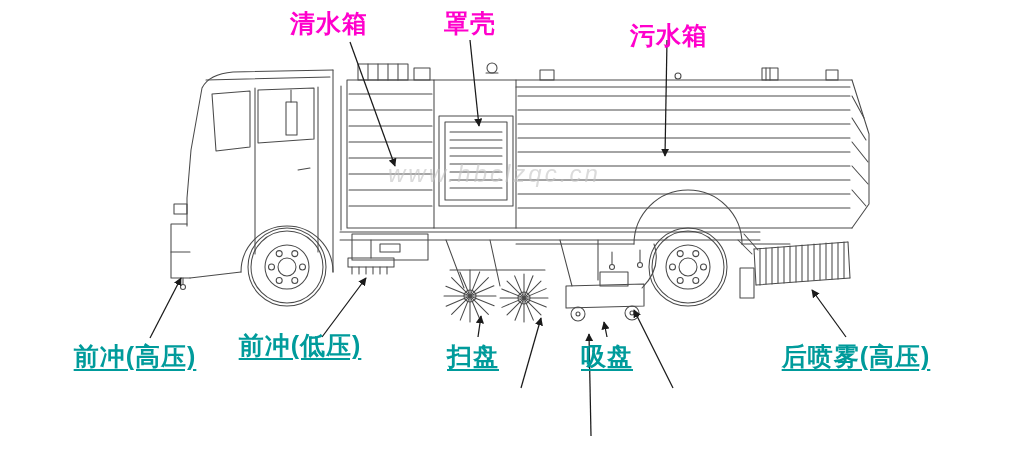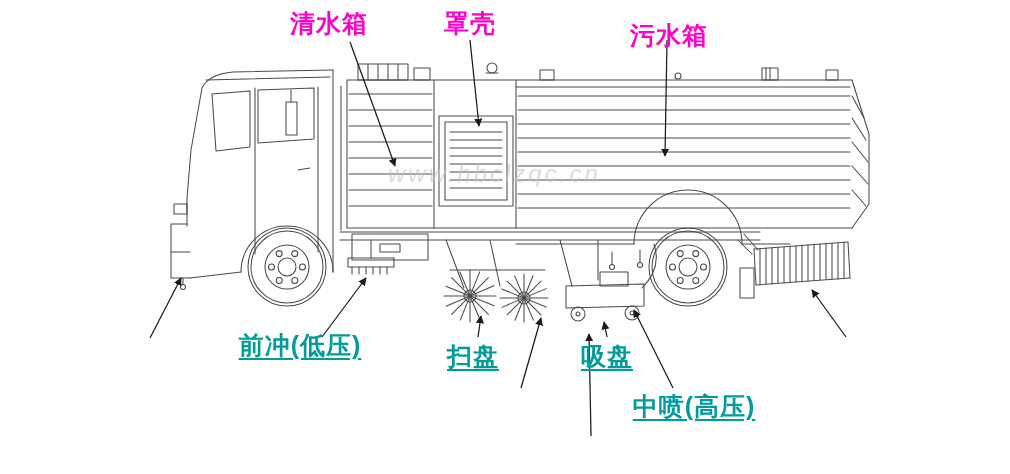--- a/index.html
+++ b/index.html
@@ -208,18 +208,19 @@
       <line x1="521" y1="388" x2="541" y2="318" marker-end="url(#arrowhead)"></line>
       <line x1="673" y1="388" x2="634" y2="310" marker-end="url(#arrowhead)"></line>
       <line x1="591" y1="436" x2="589" y2="334" marker-end="url(#arrowhead)"></line>
     </g>
   </svg>
 
   <div class="label top" style="left:329px;top:8px">清水箱</div>
   <div class="label top" style="left:470px;top:8px">罩壳</div>
   <div class="label top" style="left:669px;top:20px">污水箱</div>
 
+  <div class="label bottom" style="left:135px;top:341px">前冲(高压)</div>
   <div class="label bottom" style="left:300px;top:330px">前冲(低压)</div>
   <div class="label bottom" style="left:473px;top:341px">扫盘</div>
   <div class="label bottom" style="left:607px;top:341px">吸盘</div>
-  <div class="label bottom" style="left:694px;top:391px">中喷(高压)</div>
+  <div class="label bottom" style="left:856px;top:341px">后喷雾(高压)</div>
 
 </div>
 
 </body></html>

